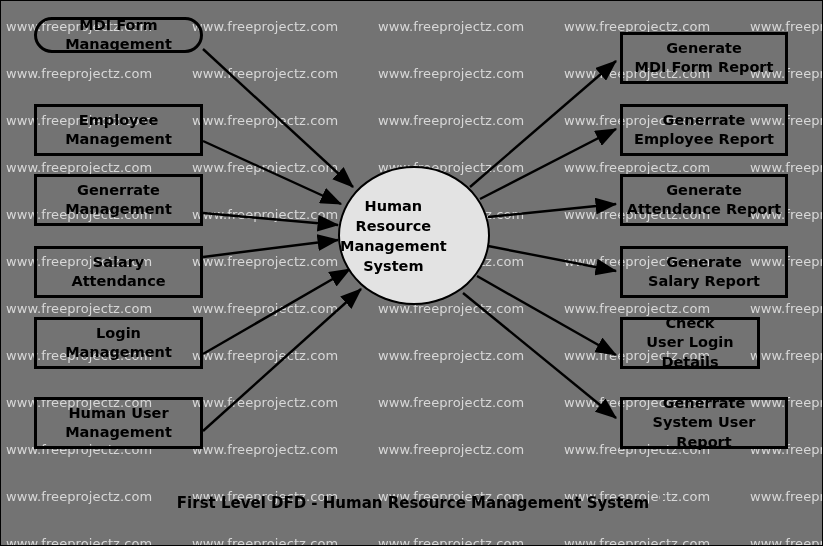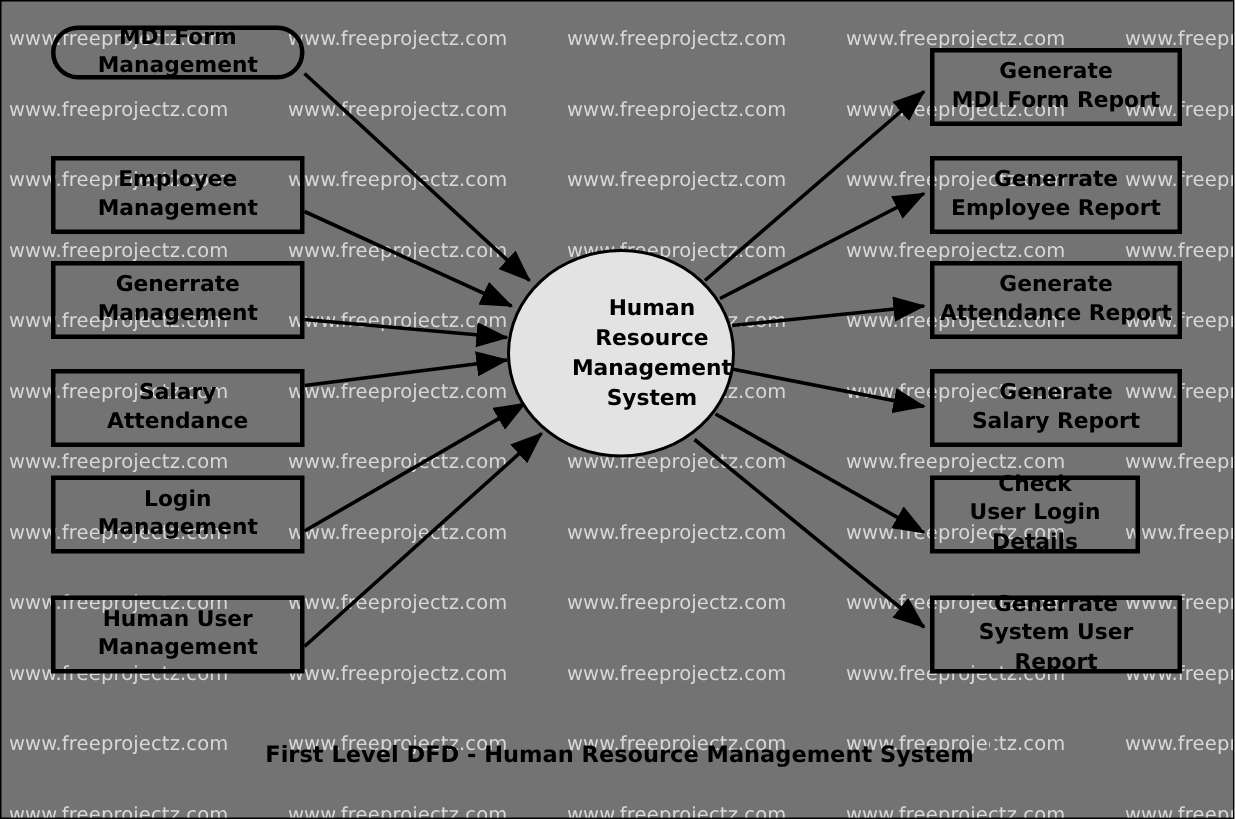--- a/index.html
+++ b/index.html
@@ -71,21 +71,21 @@
     position: absolute;
     left: 337px;
     top: 165px;
     width: 152px;
     height: 139px;
     border: 2px solid #000000;
     border-radius: 50%;
     background: #e3e3e3;
     display: flex;
     align-items: center;
-    justify-content: flex-end;
+    justify-content: flex-start;
     text-align: center;
     z-index: 3;
     box-sizing: border-box;
   }
   #process-label {
     font-family: "DejaVu Sans", sans-serif;
     font-weight: bold;
     font-size: 14.5px;
     color: #000000;
     line-height: 1.38;

